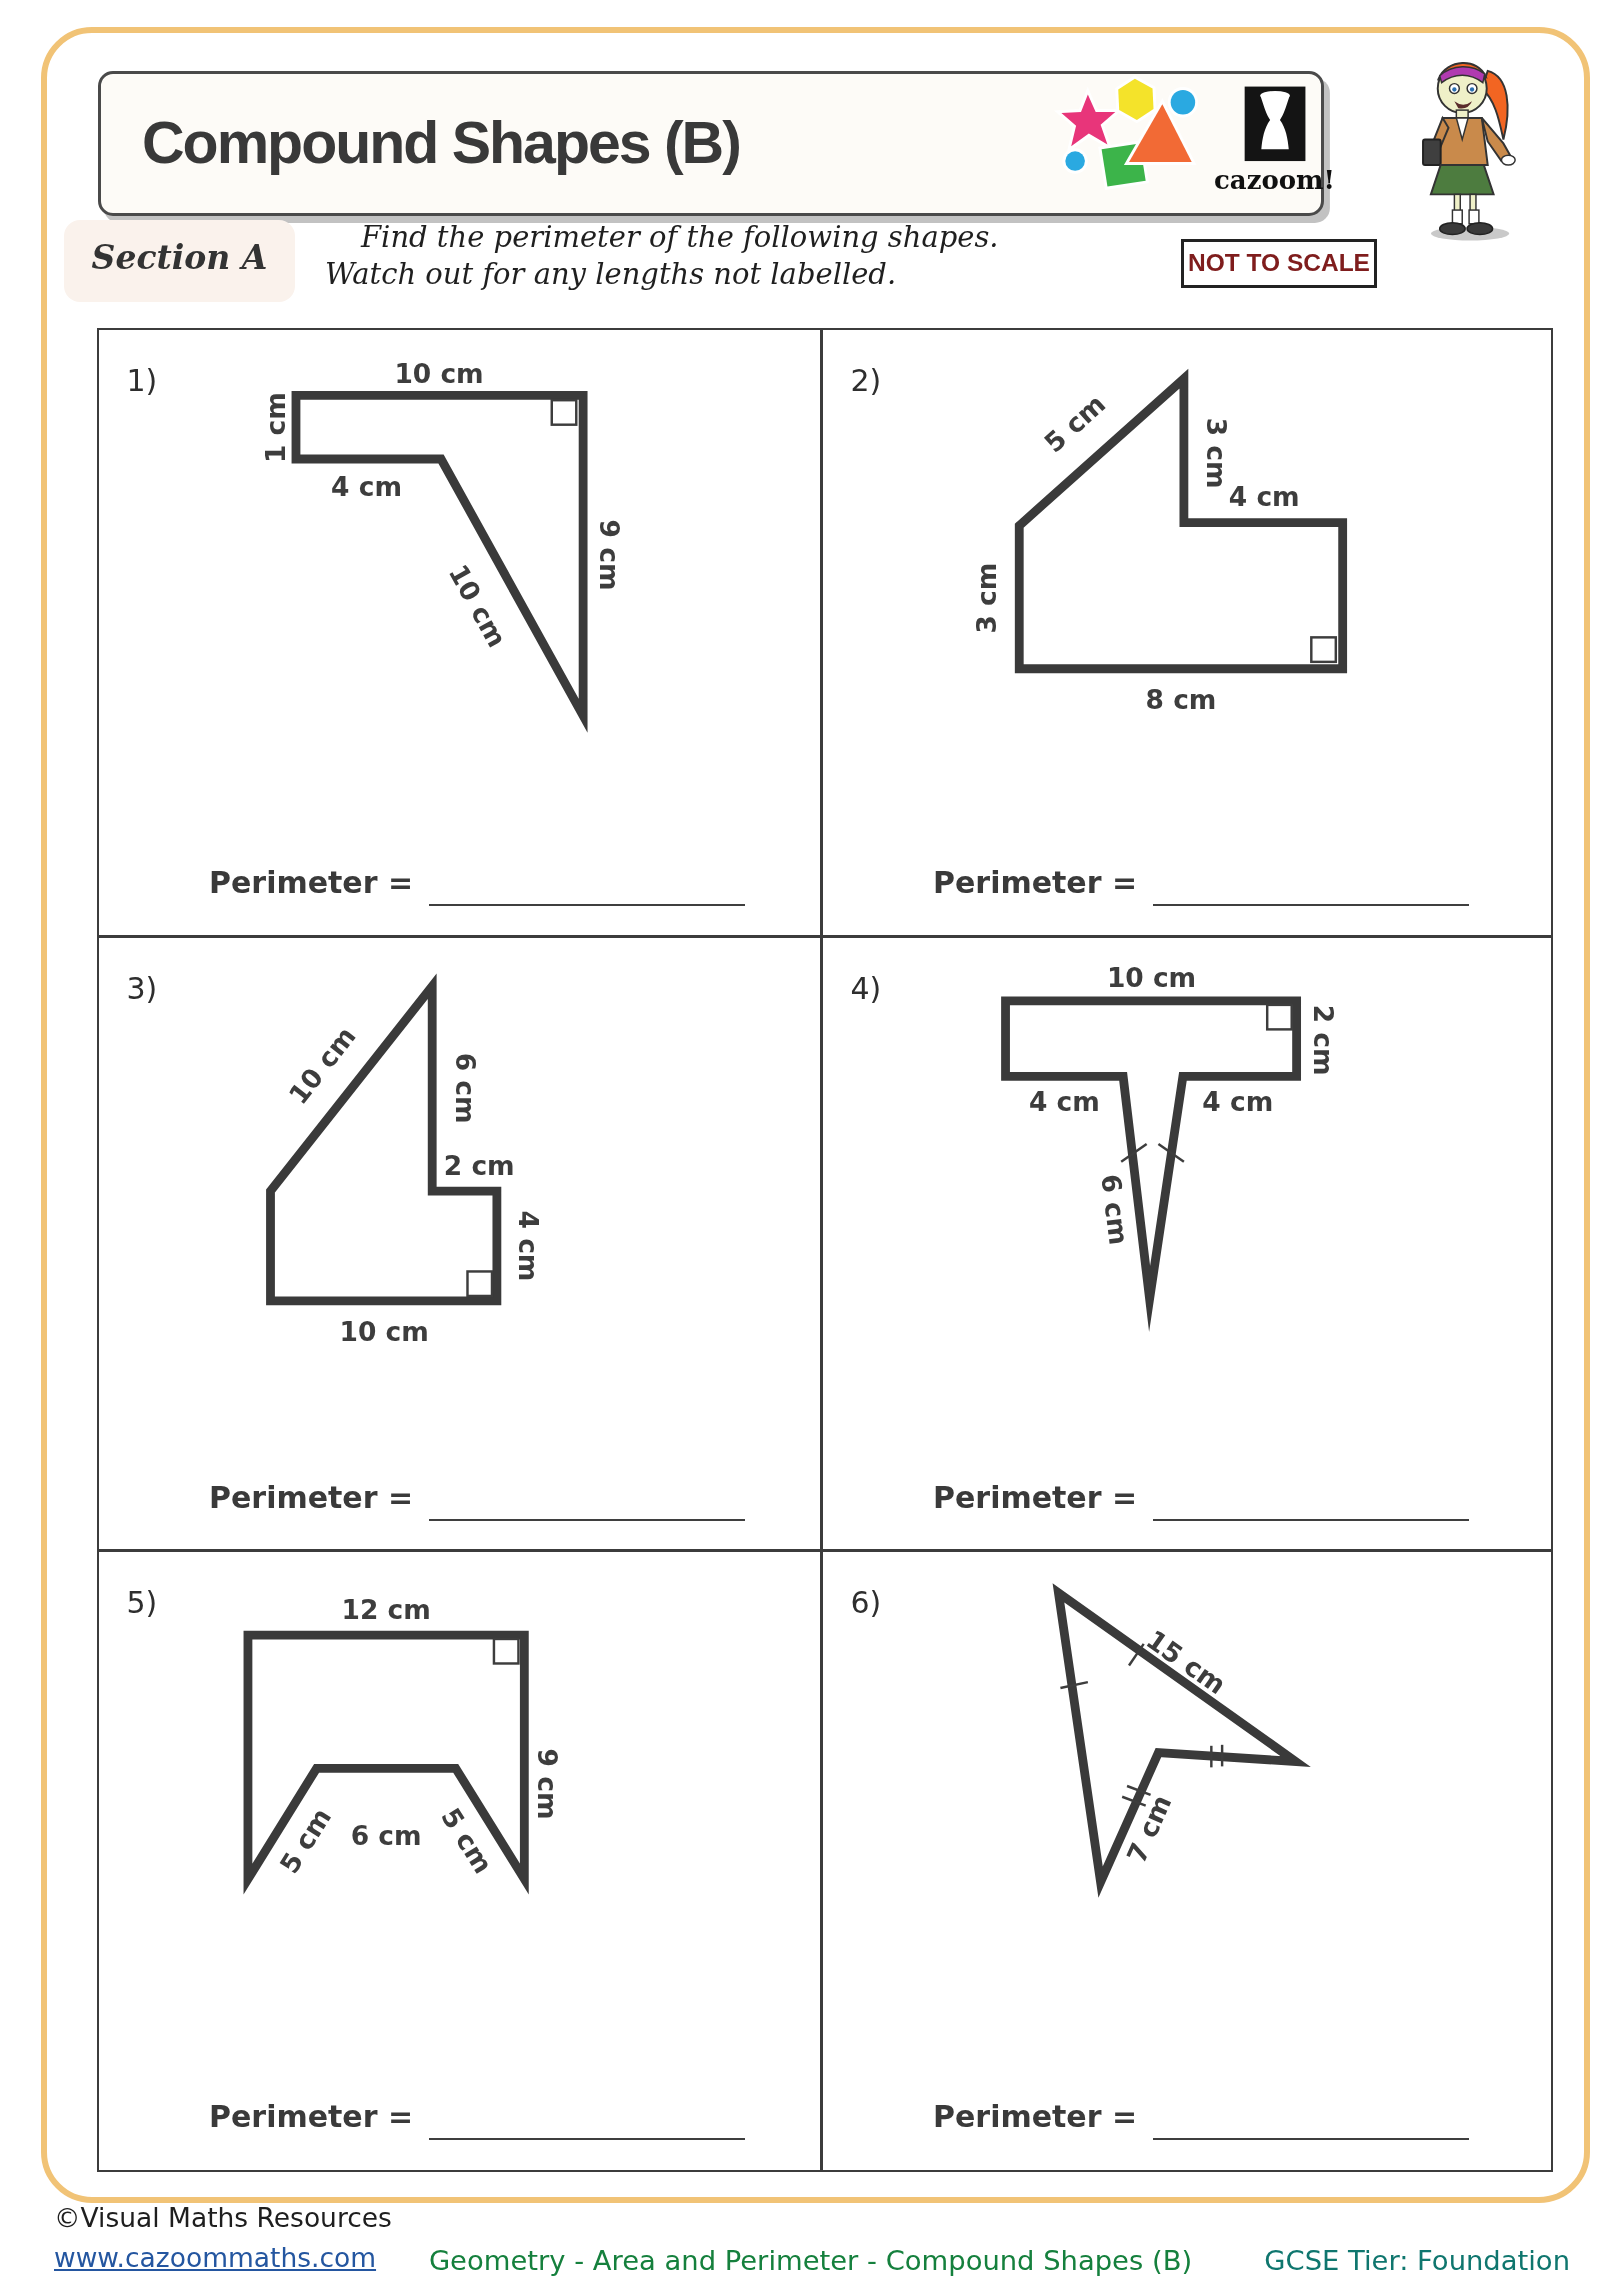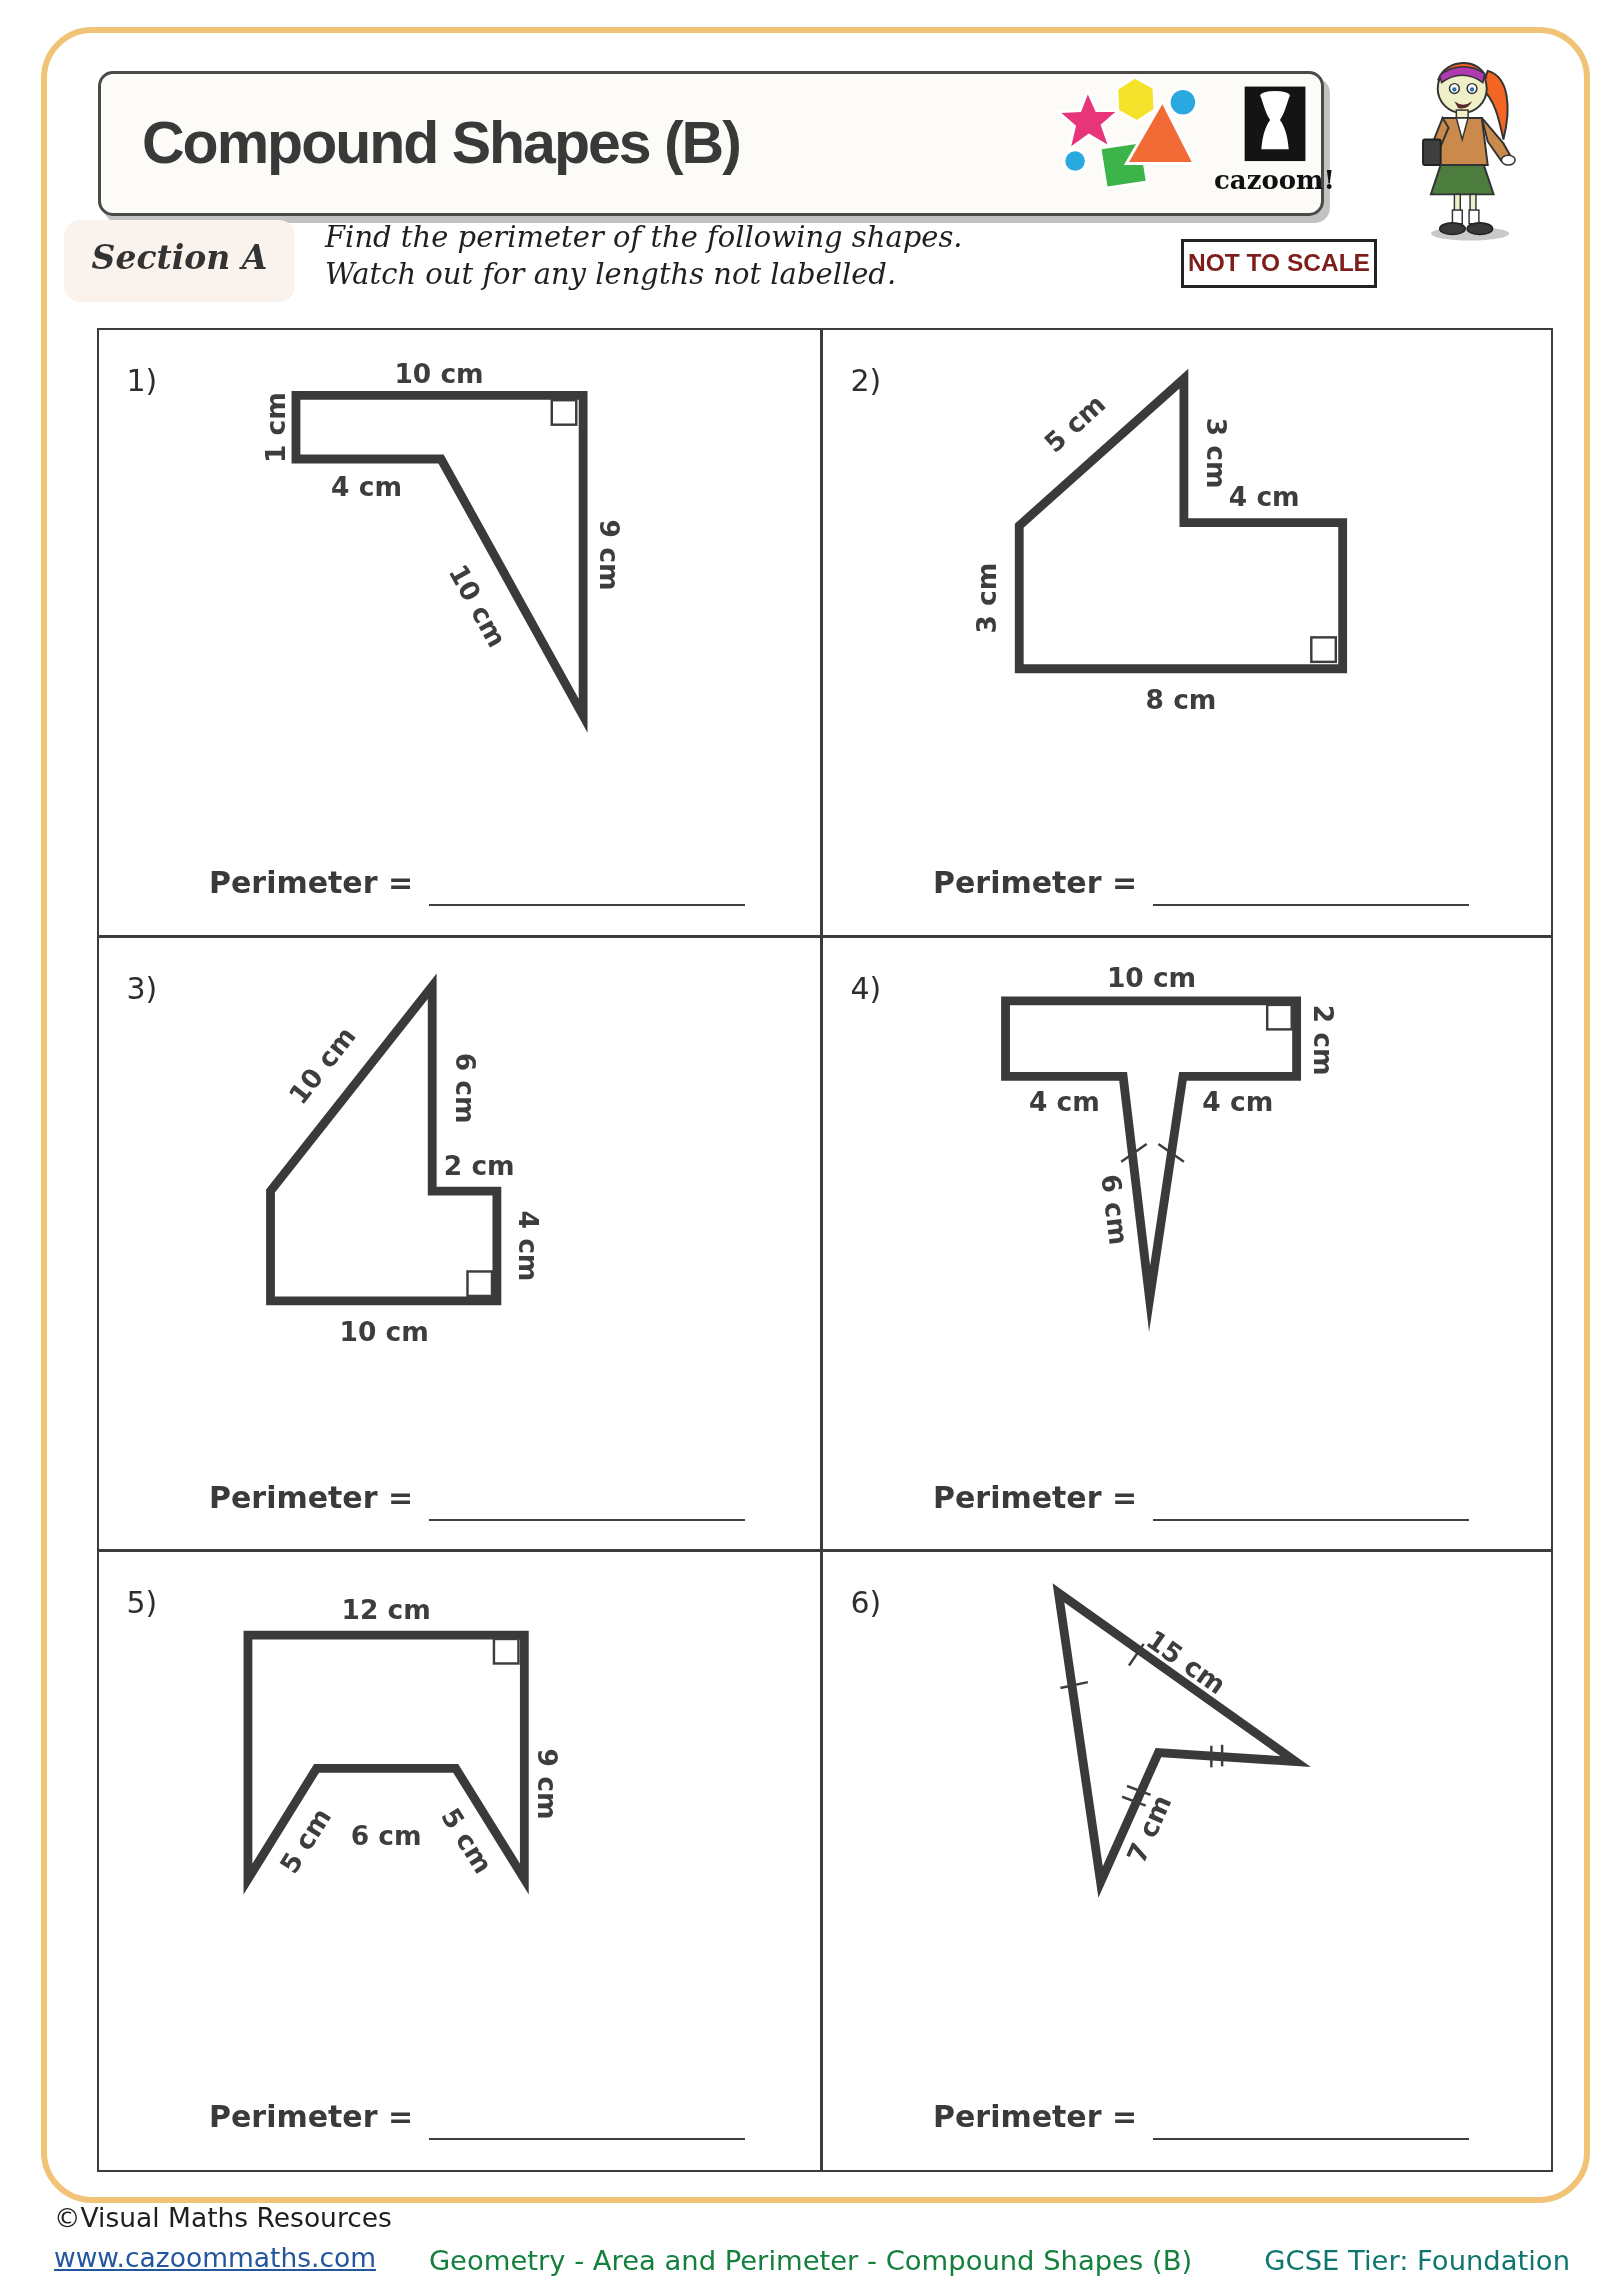--- a/index.html
+++ b/index.html
@@ -18,21 +18,21 @@
   .brand-word{position:absolute;left:1211px;top:165px;width:127px;text-align:center;
     font-family:"DejaVu Serif",serif;font-weight:bold;font-size:26px;color:#101010;}
 
   .section-pill{position:absolute;left:64px;top:220px;width:231px;height:82px;
     background:#faf2ec;border-radius:16px;}
   .section-label{position:absolute;width:100%;text-align:center;top:17.6px;
     font-family:"DejaVu Serif",serif;font-style:italic;font-weight:bold;
     font-size:33px;color:#333;}
   .instr{position:absolute;left:325px;font-family:"DejaVu Serif",serif;
     font-style:italic;font-size:29px;color:#1f1f1f;white-space:nowrap;}
-  .instr.l1{top:220px;} .instr.l2{top:257px;}
+  .instr.l1{top:220px;margin-left:36px;} .instr.l2{top:257px;}
   .nts-box{position:absolute;left:1181px;top:239px;width:190px;height:43px;
     border:3.9px solid #222;background:#fff;text-align:center;line-height:41px;
     font-family:"Liberation Sans",sans-serif;font-weight:bold;font-size:24.5px;color:#7f1d1d;}
 
   
   .grid{position:absolute;left:97px;top:328px;width:1452px;height:1840px;
     border:2.9px solid #3c3c3c;}
   .vdiv{position:absolute;left:721px;top:0;width:2.9px;height:100%;background:#3c3c3c;}
   .hdiv{position:absolute;left:0;width:100%;height:2.9px;background:#3c3c3c;}
   .hdiv.r1{top:605px;} .hdiv.r2{top:1219px;}

